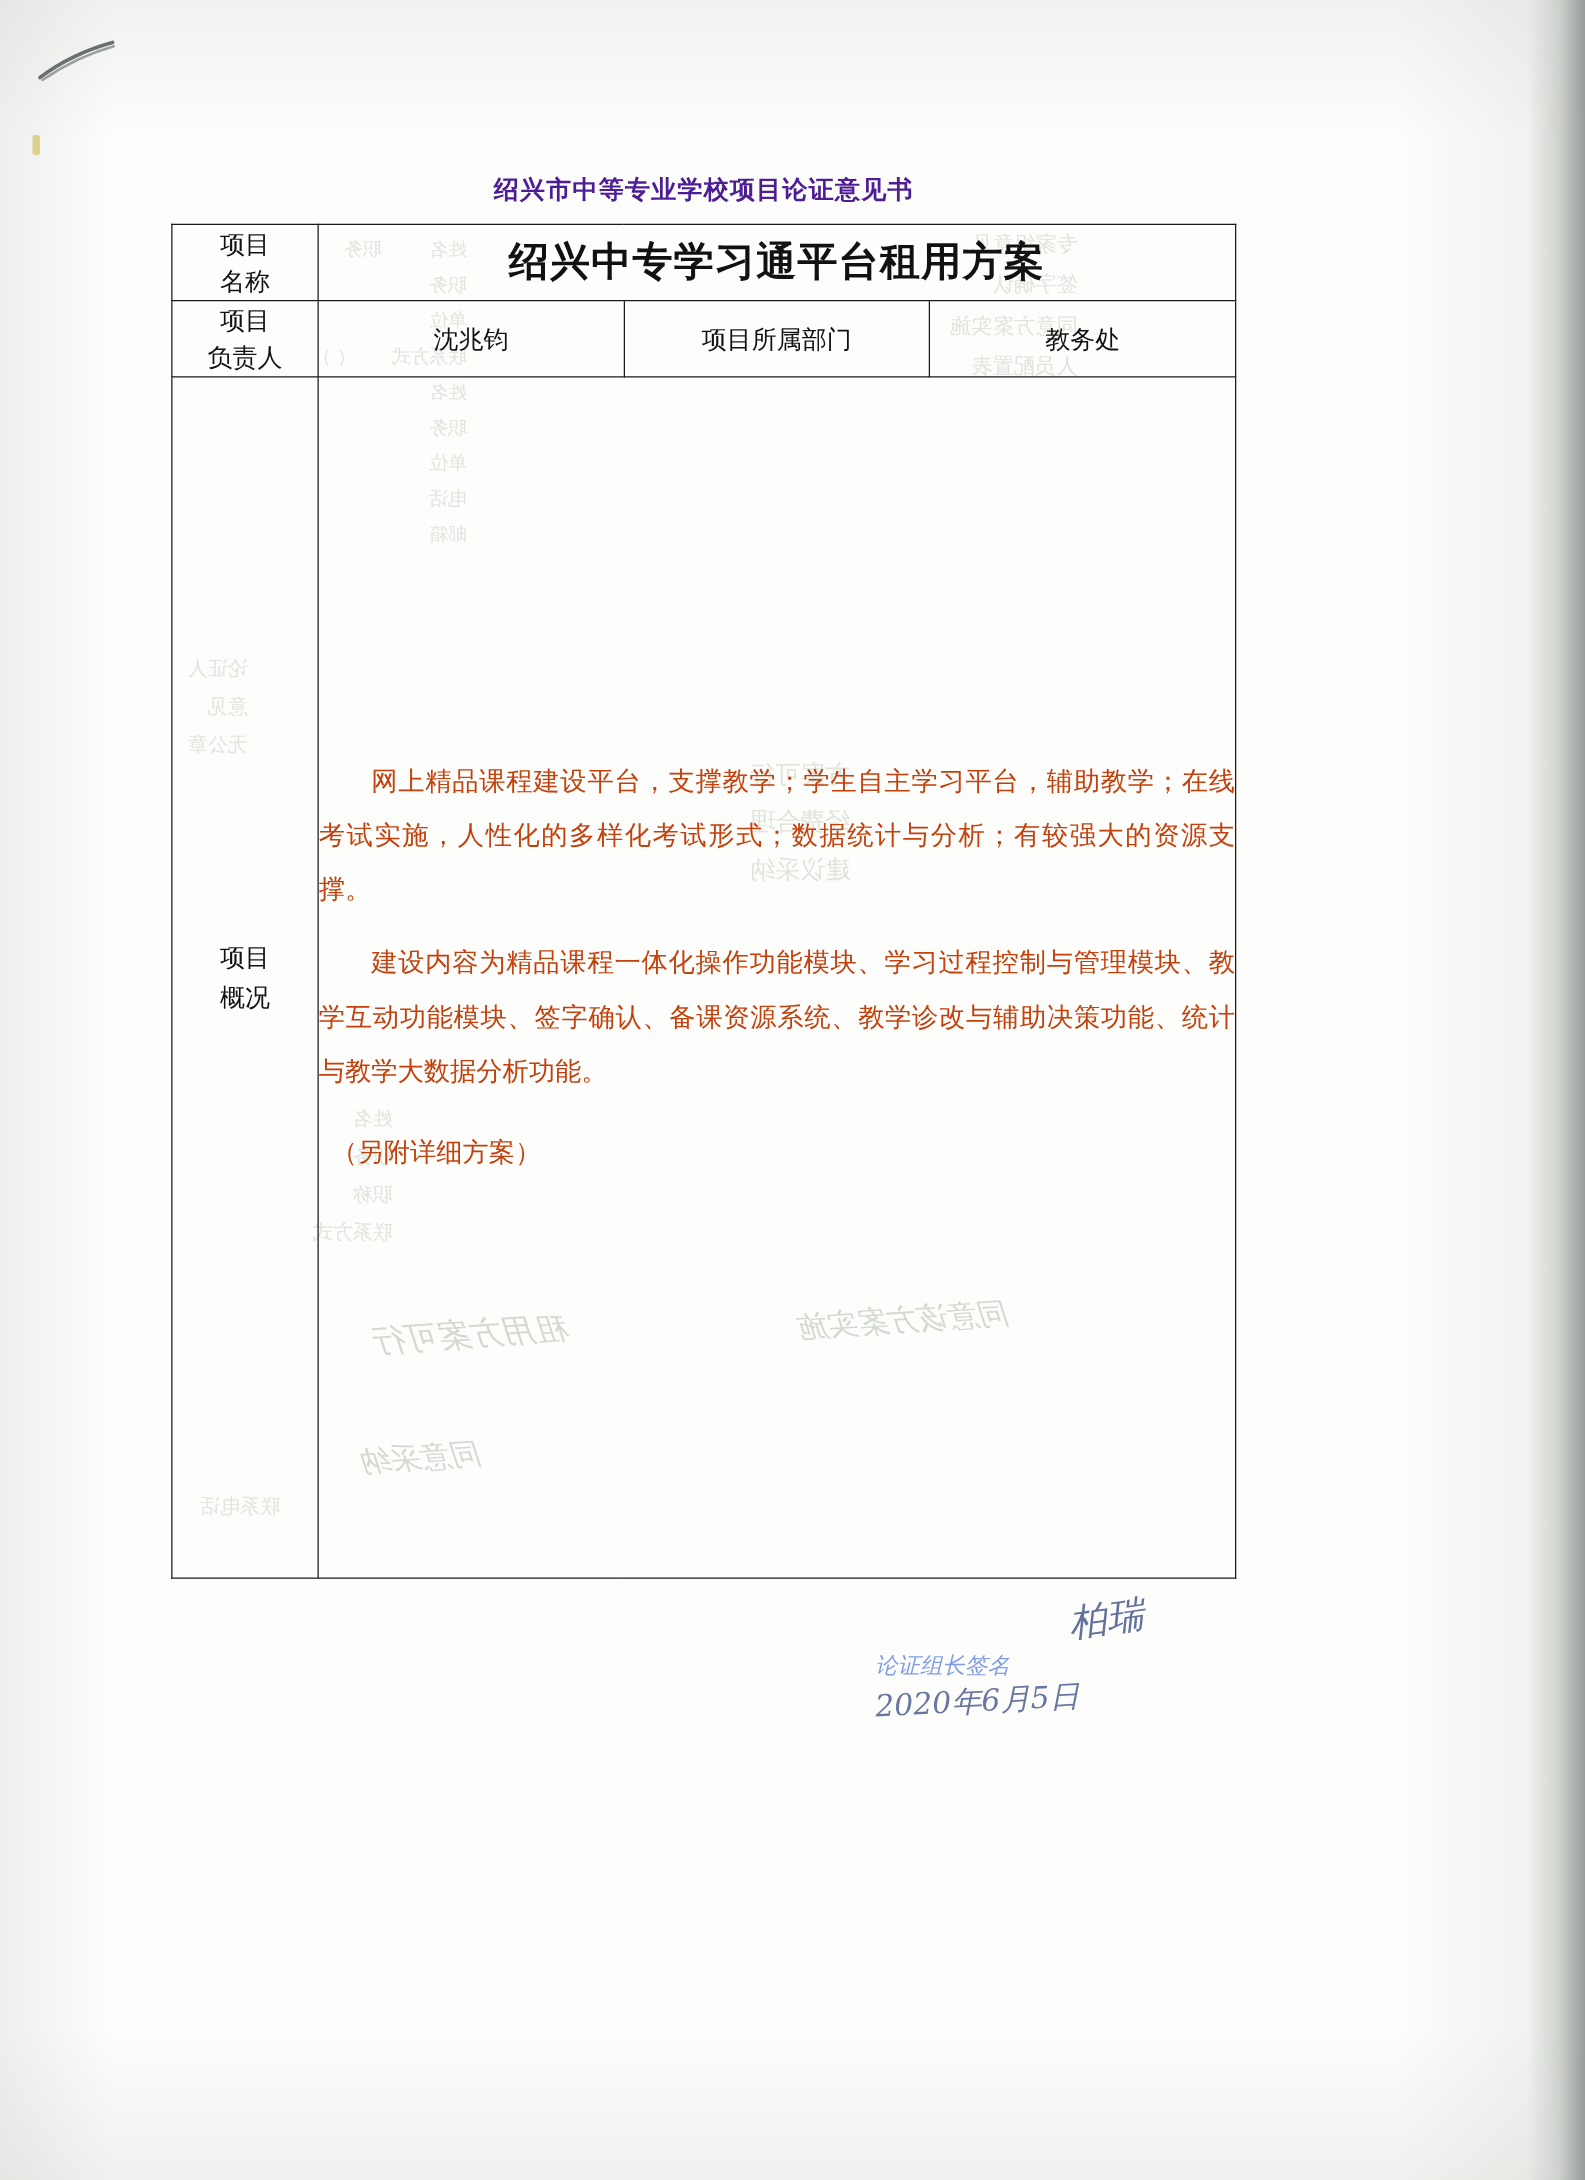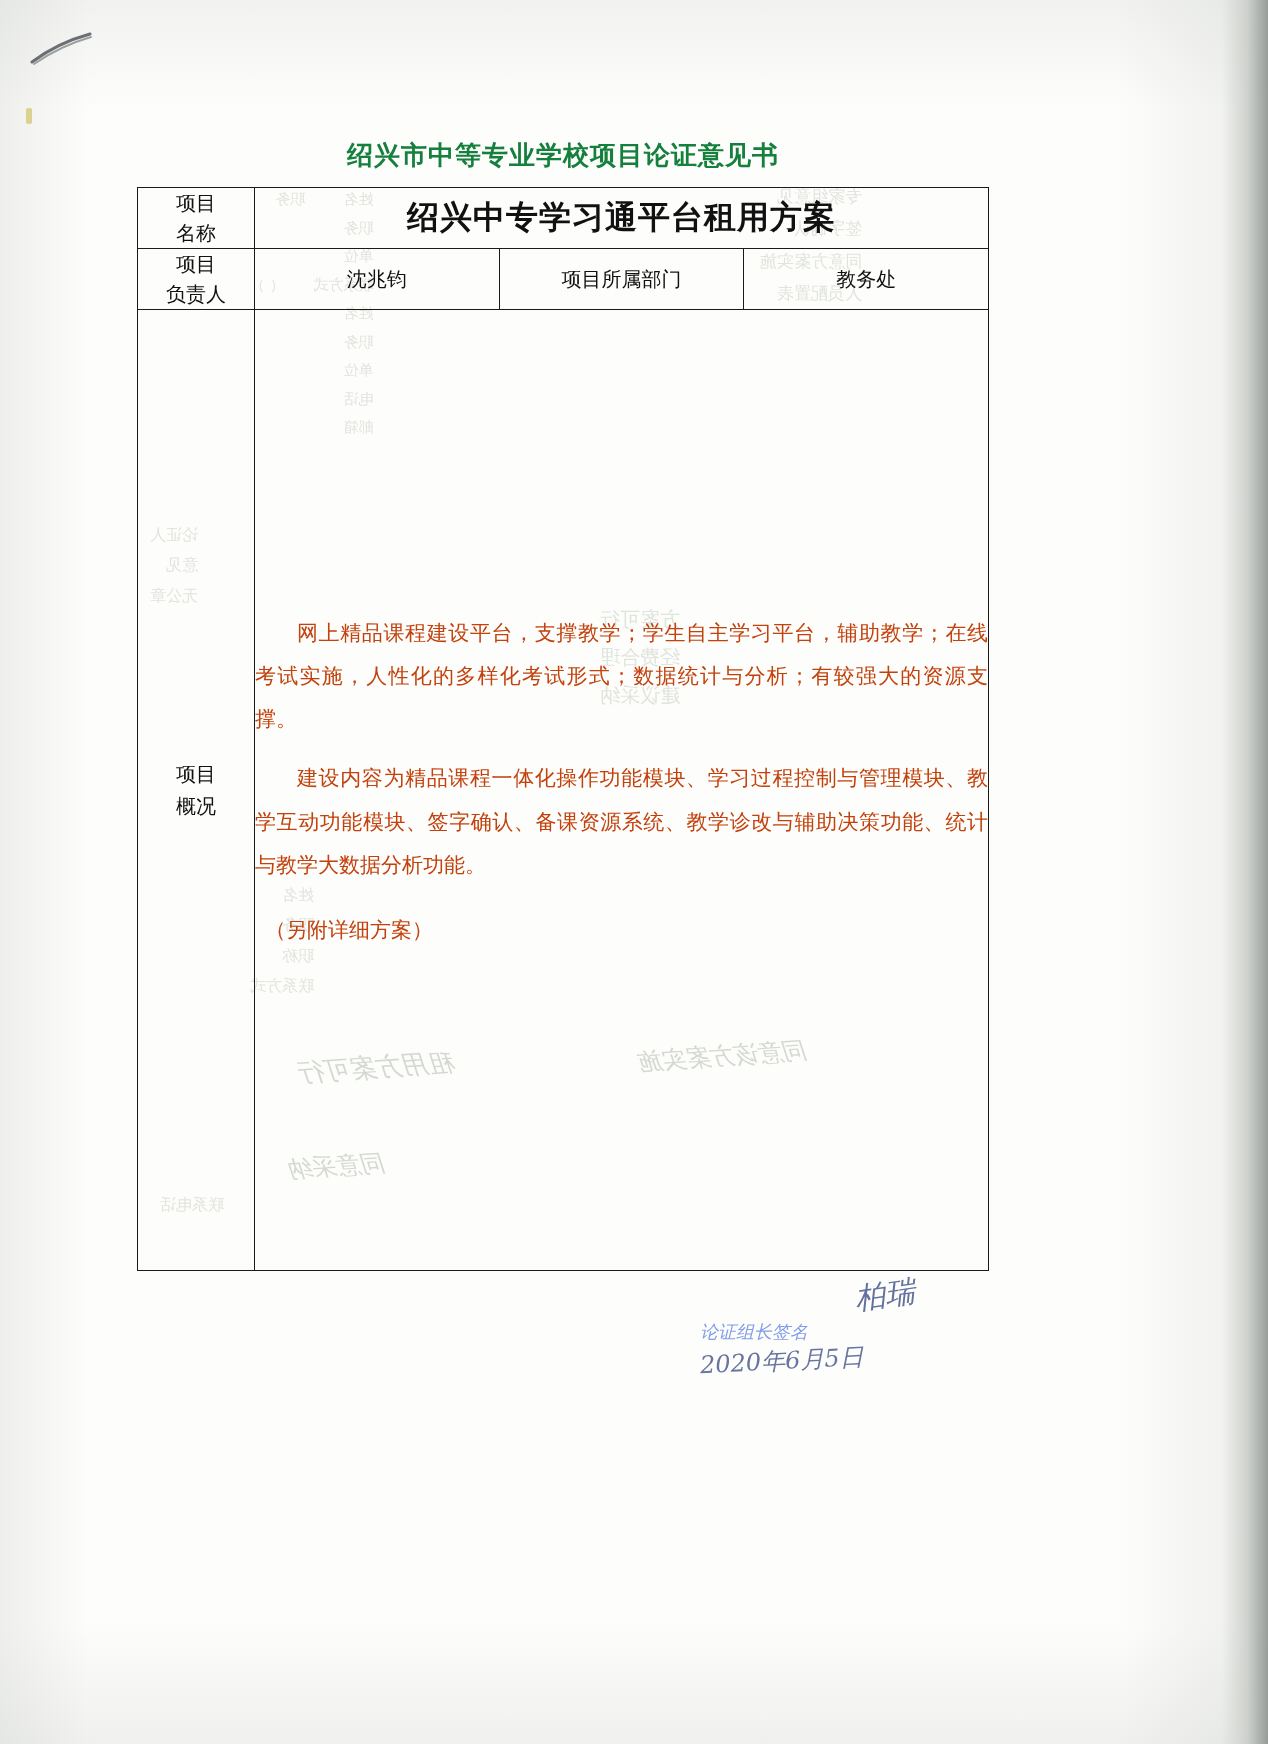--- a/index.html
+++ b/index.html
@@ -72,24 +72,24 @@
 
   
   .doc {
     position: absolute;
     left: 137px;
     top: 128px;
     width: 852px;
   }
   .title {
     text-align: center;
-    font-size: 26px;
+    font-size: 20px;
     font-weight: bold;
     letter-spacing: 1px;
-    color: #15803d;
+    color: #4c1d95;
     padding: 10px 0 14px 0;
     font-family: "DejaVu Sans", "Liberation Sans", sans-serif;
   }
   table.form {
     border-collapse: collapse;
     width: 852px;
     table-layout: fixed;
   }
   table.form td {
     border: 1.6px solid #1a1a1a;

